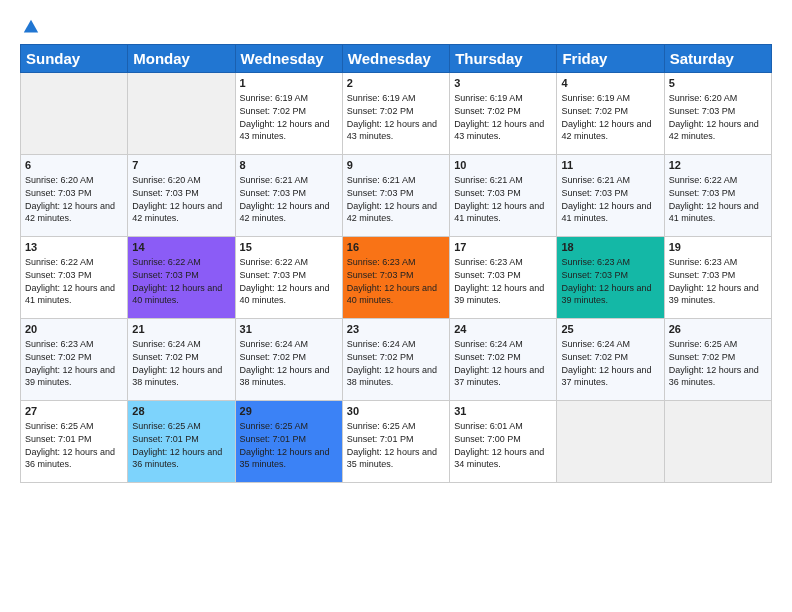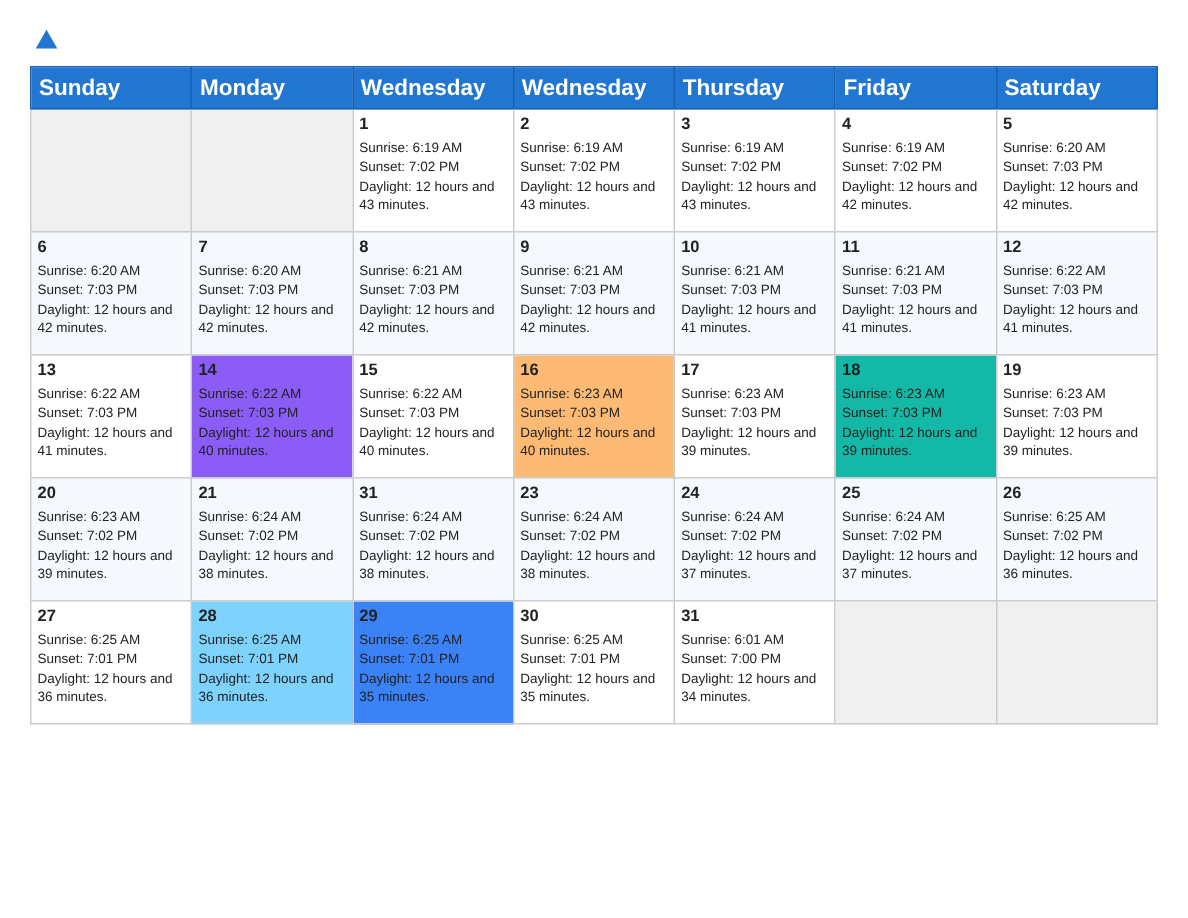--- a/index.html
+++ b/index.html
@@ -144,21 +144,21 @@
           <td style="background: rgb(245, 248, 253);"><span class="day-number">8</span><span>Sunrise: 6:21 AM</span><br><span>Sunset: 7:03 PM</span><br><span>Daylight: 12 hours and 42 minutes.</span></td>
           <td style="background: rgb(245, 248, 253);"><span class="day-number">9</span><span>Sunrise: 6:21 AM</span><br><span>Sunset: 7:03 PM</span><br><span>Daylight: 12 hours and 42 minutes.</span></td>
           <td style="background: rgb(245, 248, 253);"><span class="day-number">10</span><span>Sunrise: 6:21 AM</span><br><span>Sunset: 7:03 PM</span><br><span>Daylight: 12 hours and 41 minutes.</span></td>
           <td style="background: rgb(245, 248, 253);"><span class="day-number">11</span><span>Sunrise: 6:21 AM</span><br><span>Sunset: 7:03 PM</span><br><span>Daylight: 12 hours and 41 minutes.</span></td>
           <td style="background: rgb(245, 248, 253);"><span class="day-number">12</span><span>Sunrise: 6:22 AM</span><br><span>Sunset: 7:03 PM</span><br><span>Daylight: 12 hours and 41 minutes.</span></td>
         </tr>
         <tr>
           <td style="background: rgb(255, 255, 255);"><span class="day-number">13</span><span>Sunrise: 6:22 AM</span><br><span>Sunset: 7:03 PM</span><br><span>Daylight: 12 hours and 41 minutes.</span></td>
           <td style="background: #8b5cf6;"><span class="day-number">14</span><span>Sunrise: 6:22 AM</span><br><span>Sunset: 7:03 PM</span><br><span>Daylight: 12 hours and 40 minutes.</span></td>
           <td style="background: rgb(255, 255, 255);"><span class="day-number">15</span><span>Sunrise: 6:22 AM</span><br><span>Sunset: 7:03 PM</span><br><span>Daylight: 12 hours and 40 minutes.</span></td>
-          <td style="background: #fdba74;"><span class="day-number">16</span><span>Sunrise: 6:23 AM</span><br><span>Sunset: 7:03 PM</span><br><span>Daylight: 12 hours and 40 minutes.</span></td>
+          <td style="background: #f97316;"><span class="day-number">16</span><span>Sunrise: 6:23 AM</span><br><span>Sunset: 7:03 PM</span><br><span>Daylight: 12 hours and 40 minutes.</span></td>
           <td style="background: rgb(255, 255, 255);"><span class="day-number">17</span><span>Sunrise: 6:23 AM</span><br><span>Sunset: 7:03 PM</span><br><span>Daylight: 12 hours and 39 minutes.</span></td>
           <td style="background: #14b8a6;"><span class="day-number">18</span><span>Sunrise: 6:23 AM</span><br><span>Sunset: 7:03 PM</span><br><span>Daylight: 12 hours and 39 minutes.</span></td>
           <td style="background: rgb(255, 255, 255);"><span class="day-number">19</span><span>Sunrise: 6:23 AM</span><br><span>Sunset: 7:03 PM</span><br><span>Daylight: 12 hours and 39 minutes.</span></td>
         </tr>
         <tr>
           <td style="background: rgb(245, 248, 253);"><span class="day-number">20</span><span>Sunrise: 6:23 AM</span><br><span>Sunset: 7:02 PM</span><br><span>Daylight: 12 hours and 39 minutes.</span></td>
           <td style="background: rgb(245, 248, 253);"><span class="day-number">21</span><span>Sunrise: 6:24 AM</span><br><span>Sunset: 7:02 PM</span><br><span>Daylight: 12 hours and 38 minutes.</span></td>
           <td style="background: rgb(245, 248, 253);"><span class="day-number">31</span><span>Sunrise: 6:24 AM</span><br><span>Sunset: 7:02 PM</span><br><span>Daylight: 12 hours and 38 minutes.</span></td>
           <td style="background: rgb(245, 248, 253);"><span class="day-number">23</span><span>Sunrise: 6:24 AM</span><br><span>Sunset: 7:02 PM</span><br><span>Daylight: 12 hours and 38 minutes.</span></td>
           <td style="background: rgb(245, 248, 253);"><span class="day-number">24</span><span>Sunrise: 6:24 AM</span><br><span>Sunset: 7:02 PM</span><br><span>Daylight: 12 hours and 37 minutes.</span></td>

